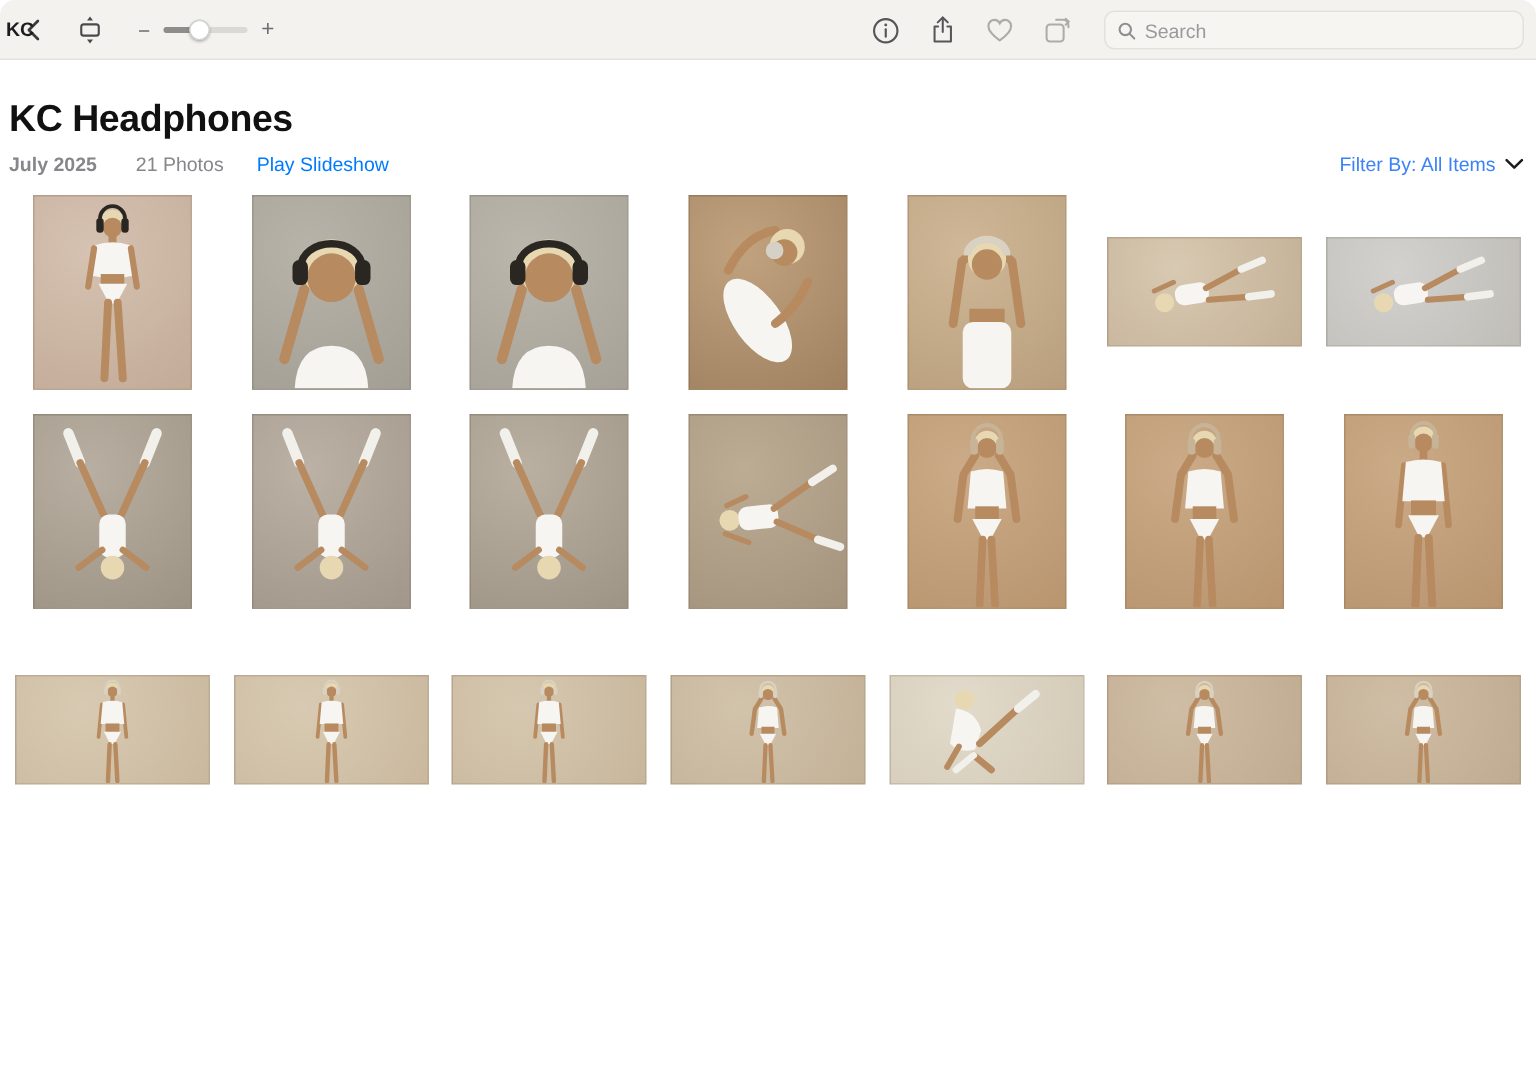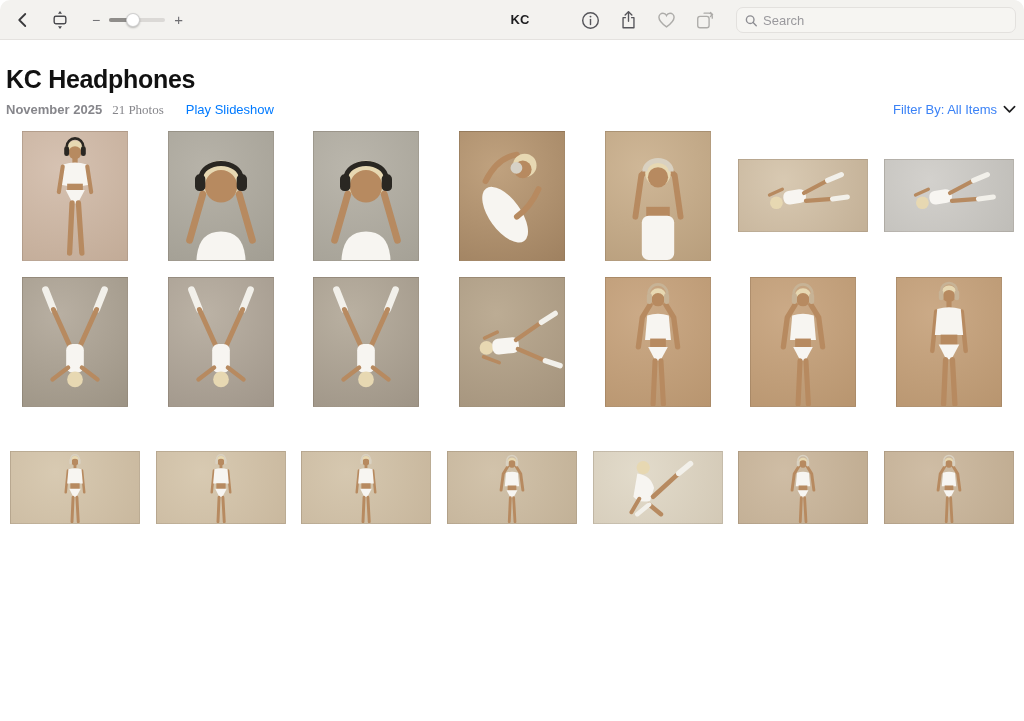--- a/index.html
+++ b/index.html
@@ -5,38 +5,38 @@
   * { margin:0; padding:0; box-sizing:border-box; }
   html,body { background:#ffffff; }
   body { width:1024px; height:721px; font-family:"Liberation Sans","DejaVu Sans",sans-serif; overflow:hidden; }
   .window { width:1024px; height:721px; background:#ffffff; border-radius:10px 10px 0 0; overflow:hidden; position:relative; }
 
   
   .toolbar { height:40px; background:#f3f2ef; border-bottom:1px solid #e4e2df; position:relative; display:flex; align-items:center; }
   .tb-left { display:flex; align-items:center; padding-left:12px; gap:14px; }
   .tb-btn { background:none; border:none; cursor:pointer; display:flex; align-items:center; justify-content:center; padding:2px; }
   .tb-btn svg { display:block; }
-  .tb-title { position:absolute; left:16px; right:0; text-align:center; font-size:13px; font-weight:700; color:#1d1d1f; pointer-events:none; }
+  .tb-title { position:absolute; left:4px; right:0; text-align:left; font-size:13px; font-weight:700; color:#1d1d1f; pointer-events:none; }
   .tb-right { position:absolute; right:8px; top:0; height:40px; display:flex; align-items:center; gap:15px; }
   .zoom-slider { display:flex; align-items:center; gap:9px; margin-left:6px; }
   .zoom-sign { font-size:15px; color:#6e6e72; line-height:1; cursor:pointer; user-select:none; }
   .zoom-sign.minus { font-size:14px; }
   .track { width:56px; height:4px; background:#dbd9d6; border-radius:2px; position:relative; cursor:pointer; }
   .track .fill { position:absolute; left:0; top:0; height:100%; width:var(--zoomPct,40%); background:#8f8d8a; border-radius:2px; }
   .track .thumb { position:absolute; left:var(--zoomPct,40%); top:50%; transform:translate(-50%,-50%); width:14px; height:14px; background:#ffffff; border:0.5px solid rgba(0,0,0,0.18); border-radius:50%; box-shadow:0 1px 2px rgba(0,0,0,0.25); }
   .search { display:flex; align-items:center; gap:6px; width:280px; height:26px; background:#f6f5f2; border:1px solid #e3e1de; border-radius:7px; padding:0 8px; margin-left:4px; }
   .search input { border:none; background:transparent; outline:none; font-size:13px; color:#3a3a3c; width:100%; font-family:inherit; }
   .search input::placeholder { color:#9a999d; }
 
   
   .album-header { padding:9px 8px 0 6px; }
   .album-title { font-size:25px; font-weight:700; color:#111111; letter-spacing:-0.3px; line-height:1.15;margin-top:16px; }
   .meta-row { margin-top:8px; display:flex; align-items:center; font-size:13px; }
   .meta-date { color:#86868b; font-weight:600; }
-  .meta-count { color:#86868b; margin-left:10px;font-family:Liberation Serif, serif; }
+  .meta-count { color:#86868b; margin-left:26px; }
   .meta-slideshow { color:#007aff; margin-left:22px; text-decoration:none; cursor:pointer; }
   .meta-spacer { flex:1; }
   .filter { display:flex; align-items:center; gap:6px; color:#3b82f6; cursor:pointer; background:none; border:none; font-size:13px; font-family:inherit; }
 
   
   .grid { display:grid; grid-template-columns:repeat(7,1fr); row-gap:16px; padding:0 2px; margin-top:13px; }
   .cell { height:130px; display:flex; align-items:center; justify-content:center; }
   .photo { border:1px solid rgba(70,55,40,0.14); overflow:hidden; cursor:pointer; position:relative; }
   .photo.portrait  { width:106px; height:130px; }
   .photo.landscape { width:130px; height:73px; }
@@ -106,21 +106,21 @@
             <path d="M9.4 9.4 L13 13"></path>
           </svg>
         <input type="text" placeholder="Search" style="">
       </div>
     </div>
   </header>
 
   <section class="album-header">
     <h1 class="album-title">KC Headphones</h1>
     <div class="meta-row">
-      <span class="meta-date">November 2025</span>
+      <span class="meta-date">July 2025</span>
       <span class="meta-count">21 Photos</span>
       <a class="meta-slideshow">Play Slideshow</a>
       <span class="meta-spacer"></span>
       <button class="filter">
         <span>Filter By: All Items</span>
         <svg width="13" height="9" viewBox="0 0 14 9" fill="none" stroke="#1d1d1f" stroke-width="1.8" stroke-linecap="round" stroke-linejoin="round">
             <path d="M1.5 1.5 L7 7 L12.5 1.5"></path>
           </svg>
       </button>
     </div>

